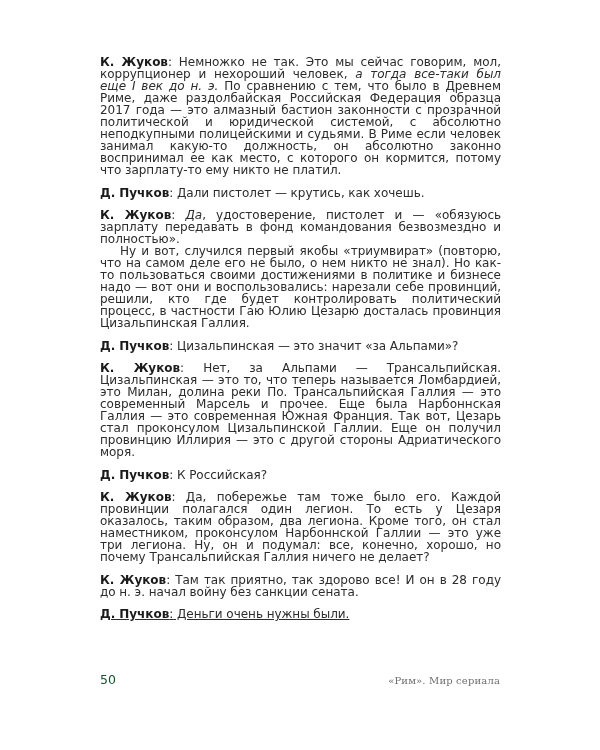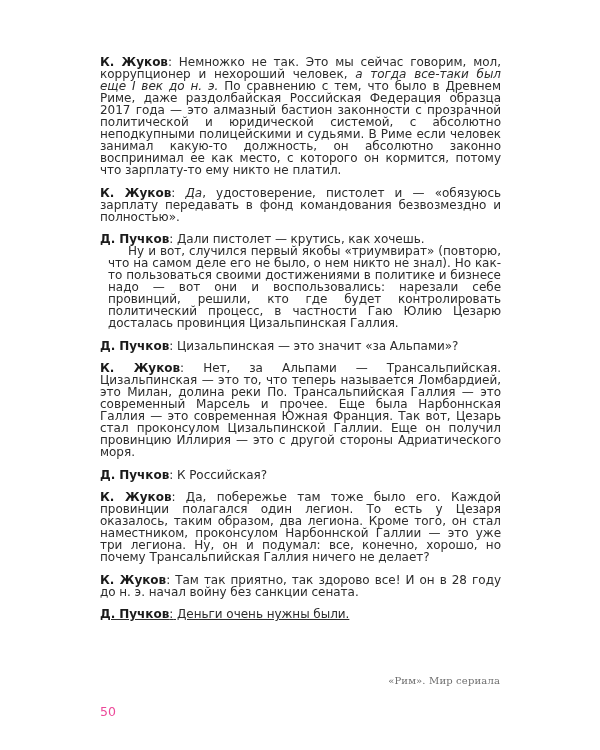--- a/index.html
+++ b/index.html
@@ -46,21 +46,20 @@
 
   p.para:last-of-type {
     margin-bottom: 0;
     text-decoration: underline;
   }
 
   
   p.para.indent {
     margin-top: -10.5px;
     text-indent: 20px;
-    margin-left: 8px;
   }
 
   .speaker {
     font-weight: 700;
     color: #1b1b1b;
   }
 
   .colon {
     font-weight: 400;
     color: #2c2c2c;
@@ -77,23 +76,22 @@
     top: 672px;
     height: 22px;
   }
 
   .folio {
     position: absolute;
     left: 0;
     top: 0;
     font-size: 12.5px;
     line-height: 16px;
-    color: #ec4899;
+    color: #14532d;
     font-family: "DejaVu Sans", "Liberation Sans", sans-serif;
-    margin-top: 32px;
   }
 
   .running-title {
     position: absolute;
     right: 0;
     top: 2px;
     font-family: "DejaVu Serif", "Liberation Serif", serif;
     font-size: 10px;
     line-height: 14px;
     color: #6e6e6e;
@@ -103,23 +101,23 @@
 </style>
 </head>
 <body>
 
 <div class="page">
 
   <div class="text-column">
 
     <p class="para"><span class="speaker">К. Жуков</span><span class="colon">:</span><span> Немножко не так. Это мы сейчас говорим, мол, коррупционер и нехороший человек, </span><em class="it">а тогда все-таки был еще I век до н. э.</em><span> По сравнению с тем, что было в Древнем Риме, даже раздолбайская Российская Федерация образца 2017 года — это алмазный бастион законности с прозрачной политической и юридической системой, с абсолютно неподкупными полицейскими и судьями. В Риме если человек занимал какую-то должность, он абсолютно законно воспринимал ее как место, с которого он кормится, потому что зарплату-то ему никто не платил.</span></p>
 
+    <p class="para"><span class="speaker">Д. Пучков</span><span class="colon">:</span><span> Дали пистолет — крутись, как хочешь.</span></p>
+
     <p class="para"><span class="speaker">К. Жуков</span><span class="colon">:</span><span> </span><em class="it">Да</em><span>, удостоверение, пистолет и — «обязуюсь зарплату передавать в фонд командования безвозмездно и полностью».</span></p>
-
-    <p class="para"><span class="speaker">Д. Пучков</span><span class="colon">:</span><span> Дали пистолет — крутись, как хочешь.</span></p>
 
     <p class="para indent"><span>Ну и вот, случился первый якобы «триумвират» (повторю, что на самом деле его не было, о нем никто не знал). Но как-то пользоваться своими достижениями в политике и бизнесе надо — вот они и воспользовались: нарезали себе провинций, решили, кто где будет контролировать политический процесс, в частности Гаю Юлию Цезарю досталась провинция Цизальпинская Галлия.</span></p>
 
     <p class="para"><span class="speaker">Д. Пучков</span><span class="colon">:</span><span> Цизальпинская — это значит «за Альпами»?</span></p>
 
     <p class="para"><span class="speaker">К. Жуков</span><span class="colon">:</span><span> Нет, за Альпами — Трансальпийская. Цизальпинская — это то, что теперь называется Ломбардией, это Милан, долина реки По. Трансальпийская Галлия — это современный Марсель и прочее. Еще была Нарбоннская Галлия — это современная Южная Франция. Так вот, Цезарь стал проконсулом Цизальпинской Галлии. Еще он получил провинцию Иллирия — это с другой стороны Адриатического моря.</span></p>
 
     <p class="para"><span class="speaker">Д. Пучков</span><span class="colon">:</span><span> К Российская?</span></p>
 
     <p class="para"><span class="speaker">К. Жуков</span><span class="colon">:</span><span> Да, побережье там тоже было его. Каждой провинции полагался один легион. То есть у Цезаря оказалось, таким образом, два легиона. Кроме того, он стал наместником, проконсулом Нарбоннской Галлии — это уже три легиона. Ну, он и подумал: все, конечно, хорошо, но почему Трансальпийская Галлия ничего не делает?</span></p>

